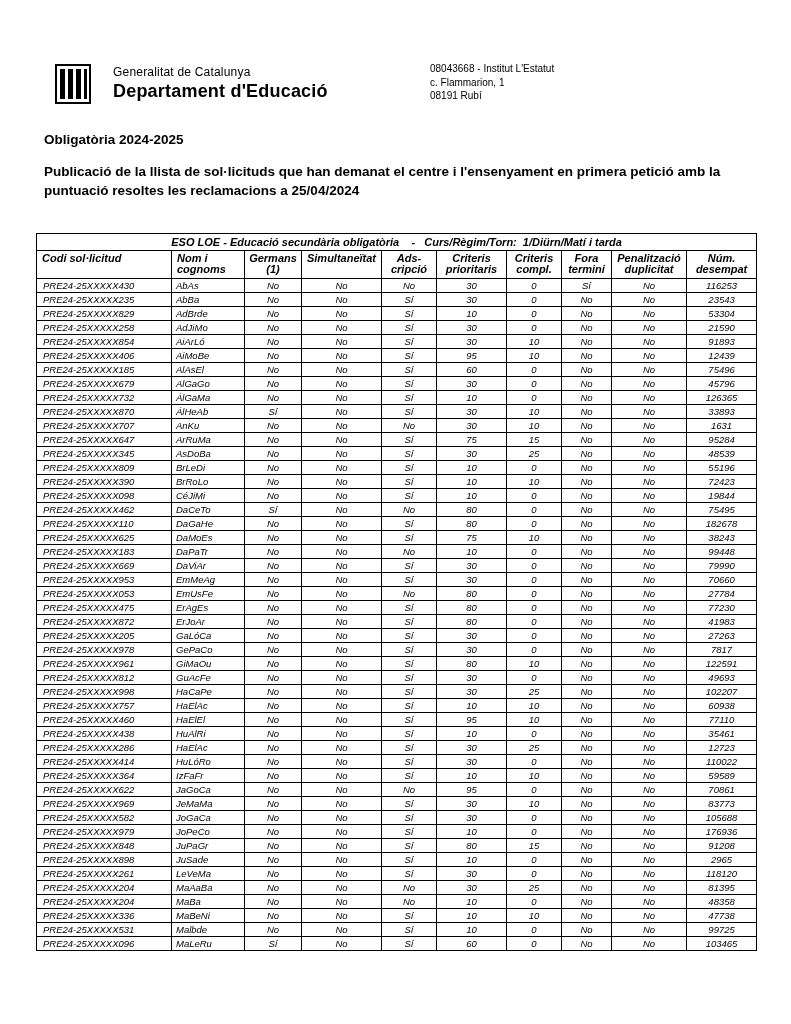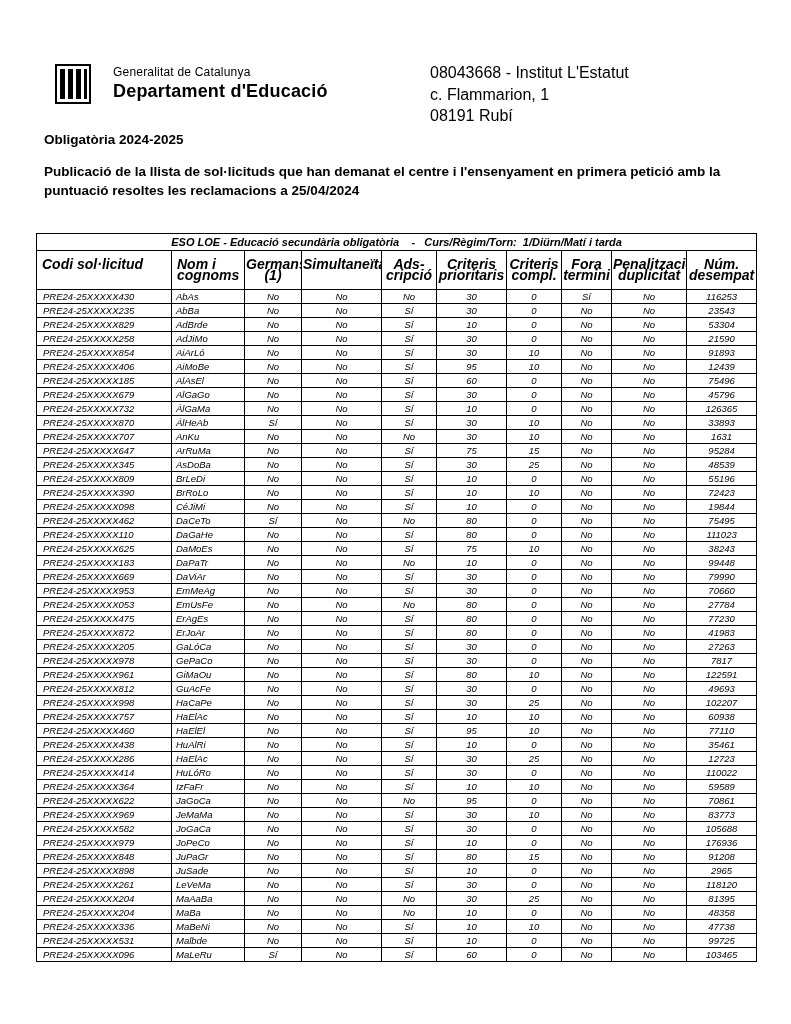--- a/index.html
+++ b/index.html
@@ -13,21 +13,21 @@
   .brand {
     position: absolute; left: 55px; top: 64px;
     display: flex; align-items: center; gap: 22px;
   }
   .brand-text { line-height: 1.25; }
   .org-name { font-size: 12px; letter-spacing: .2px; }
   .dept-name { font-size: 18px; font-weight: bold; letter-spacing: .2px; }
   .logo { width: 36px; height: 40px; display: block; }
   .center-info {
     position: absolute; left: 430px; top: 62px;
-    font-size: 16px; line-height: 1.35;
+    font-size: 10px; line-height: 1.35;
   }
   .doc-title {
     position: absolute; left: 44px; top: 130px; width: 706px;
     font-size: 13.5px; font-weight: bold; line-height: 1.45;
   }
   .doc-title .t2 { margin-top: 12px; }
   table.results {
     position: absolute; left: 36px; top: 233px;
     width: 720px;
     border-collapse: collapse;
@@ -36,23 +36,23 @@
   }
   table.results th, table.results td {
     border: 1px solid #000;
     overflow: hidden;
   }
   .table-caption {
     font-size: 11px; font-weight: bold; text-align: center;
     height: 17px; white-space: pre;
   }
   th.colhead {
-    font-size: 14px; font-weight: bold; text-align: center;
+    font-size: 11px; font-weight: bold; text-align: center;
     vertical-align: top; white-space: pre-line;
-    line-height: 11px; padding: 8px 1px; height: 28px;
+    line-height: 11px; padding: 2px 1px; height: 28px;
   }
   th.colhead.left { text-align: left; padding-left: 5px; }
   td.cell {
     font-size: 9.5px; line-height: 11px;
     height: 14px; padding: 0 2px;
     text-align: center; white-space: nowrap;
   }
   td.cell.left { text-align: left; padding-left: 6px; margin-left: 17px; }
   td.cell.name { text-align: left; padding-left: 4px; }
 </style>
@@ -330,21 +330,21 @@
       <tr>
     <td class="cell left">PRE24-25XXXXX110</td>
     <td class="cell name">DaGaHe</td>
     <td class="cell">No</td>
     <td class="cell">No</td>
     <td class="cell">Sí</td>
     <td class="cell">80</td>
     <td class="cell">0</td>
     <td class="cell">No</td>
     <td class="cell">No</td>
-    <td class="cell">111023</td>
+    <td class="cell">182678</td>
   </tr>
       <tr>
     <td class="cell left">PRE24-25XXXXX625</td>
     <td class="cell name">DaMoEs</td>
     <td class="cell">No</td>
     <td class="cell">No</td>
     <td class="cell">Sí</td>
     <td class="cell">75</td>
     <td class="cell">10</td>
     <td class="cell">No</td>

